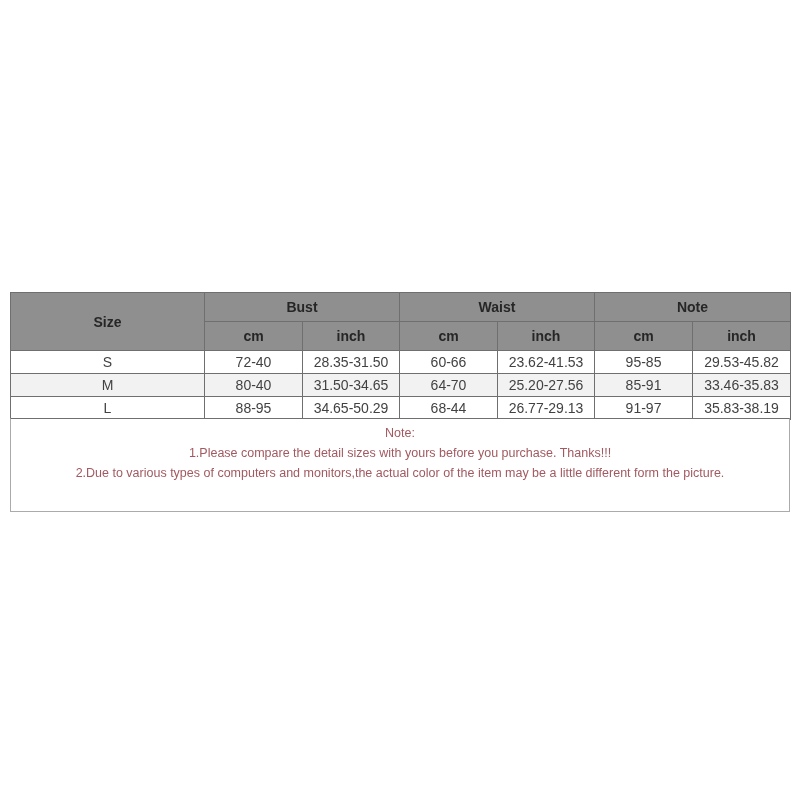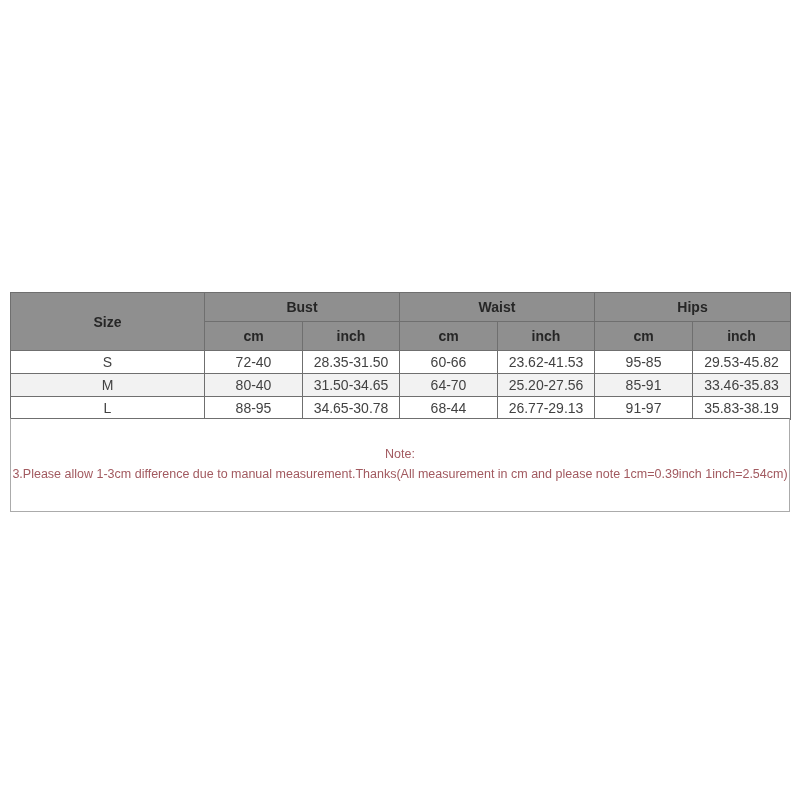--- a/index.html
+++ b/index.html
@@ -51,21 +51,21 @@
     top: 418px;
     width: 780px;
     height: 94px;
     box-sizing: border-box;
     border: 1px solid #ababab;
     border-top: 1px solid #6f6f6f;
     background: #ffffff;
     color: #a25a60;
     font-size: 12.5px;
     text-align: center;
-    padding-top: 25px;
+    padding-top: 4px;
   }
   .note-line {
     line-height: 20px;
     white-space: nowrap;
   }
 </style>
 </head>
 <body>
 
 <div class="canvas">
@@ -78,21 +78,21 @@
       <col style="width:98px">
       <col style="width:97px">
       <col style="width:98px">
       <col style="width:98px">
     </colgroup>
     <thead>
       <tr>
         <th rowspan="2">Size</th>
         <th colspan="2">Bust</th>
         <th colspan="2">Waist</th>
-        <th colspan="2">Hips</th>
+        <th colspan="2">Note</th>
       </tr>
       <tr>
         <th>cm</th>
         <th>inch</th>
         <th>cm</th>
         <th>inch</th>
         <th>cm</th>
         <th>inch</th>
       </tr>
     </thead>
@@ -111,27 +111,28 @@
         <td>80-40</td>
         <td>31.50-34.65</td>
         <td>64-70</td>
         <td>25.20-27.56</td>
         <td>85-91</td>
         <td>33.46-35.83</td>
       </tr>
       <tr>
         <td>L</td>
         <td>88-95</td>
-        <td>34.65-30.78</td>
+        <td>34.65-50.29</td>
         <td>68-44</td>
         <td>26.77-29.13</td>
         <td>91-97</td>
         <td>35.83-38.19</td>
       </tr>
     </tbody>
   </table>
 
   <div class="note-box">
     <div class="note-line">Note:</div>
-    <div class="note-line">3.Please allow 1-3cm difference due to manual measurement.Thanks(All measurement in cm and please note 1cm=0.39inch 1inch=2.54cm)</div>
+    <div class="note-line">1.Please compare the detail sizes with yours before you purchase. Thanks!!!</div>
+    <div class="note-line">2.Due to various types of computers and monitors,the actual color of the item may be a little different form the picture.</div>
   </div>
 
 </div>
 
 </body></html>

